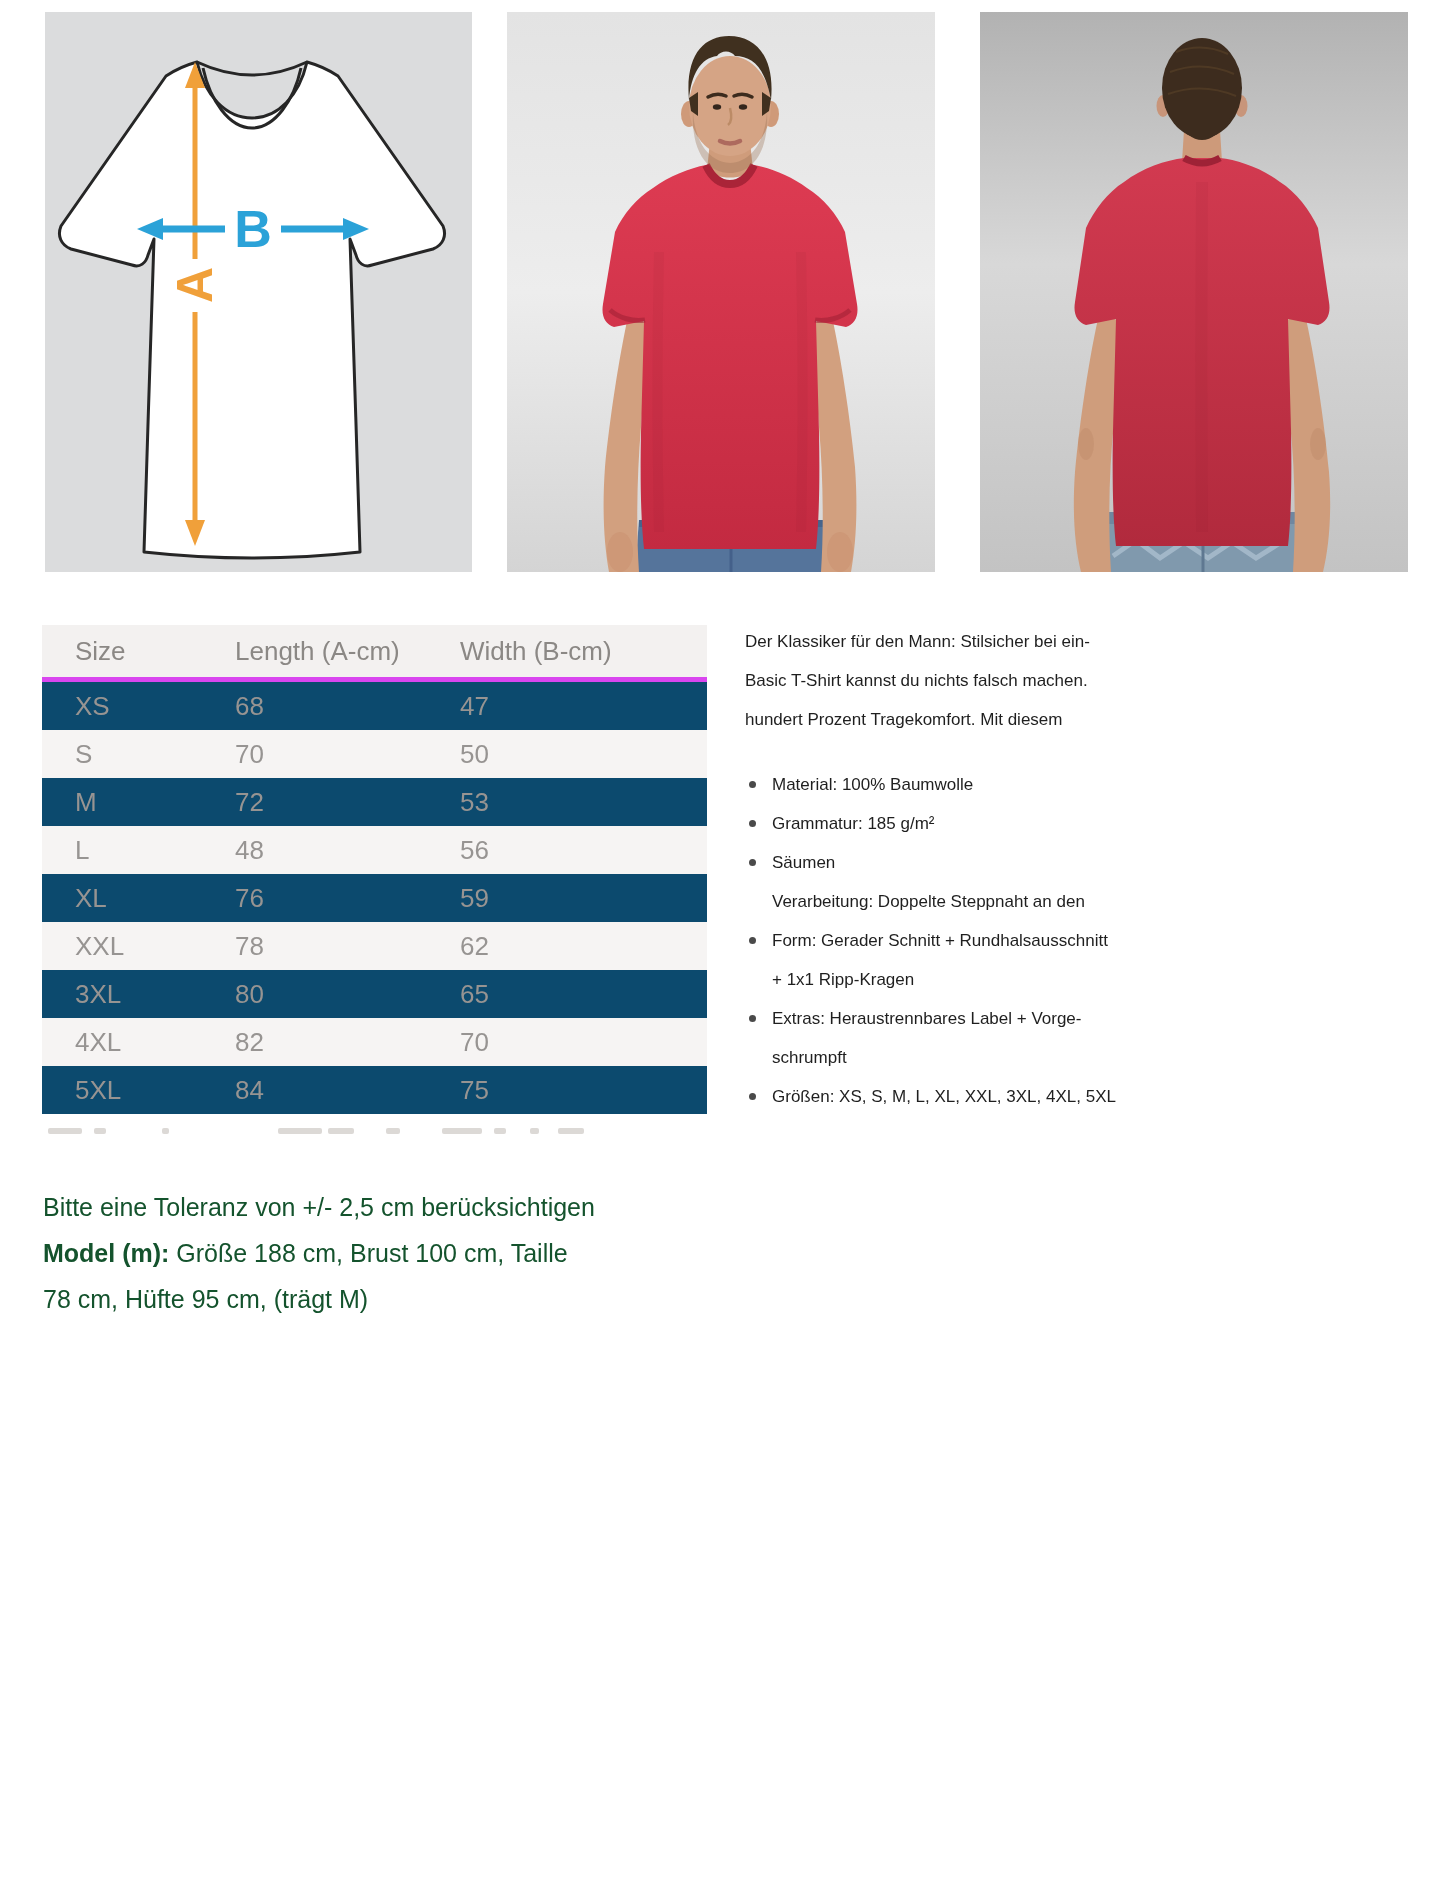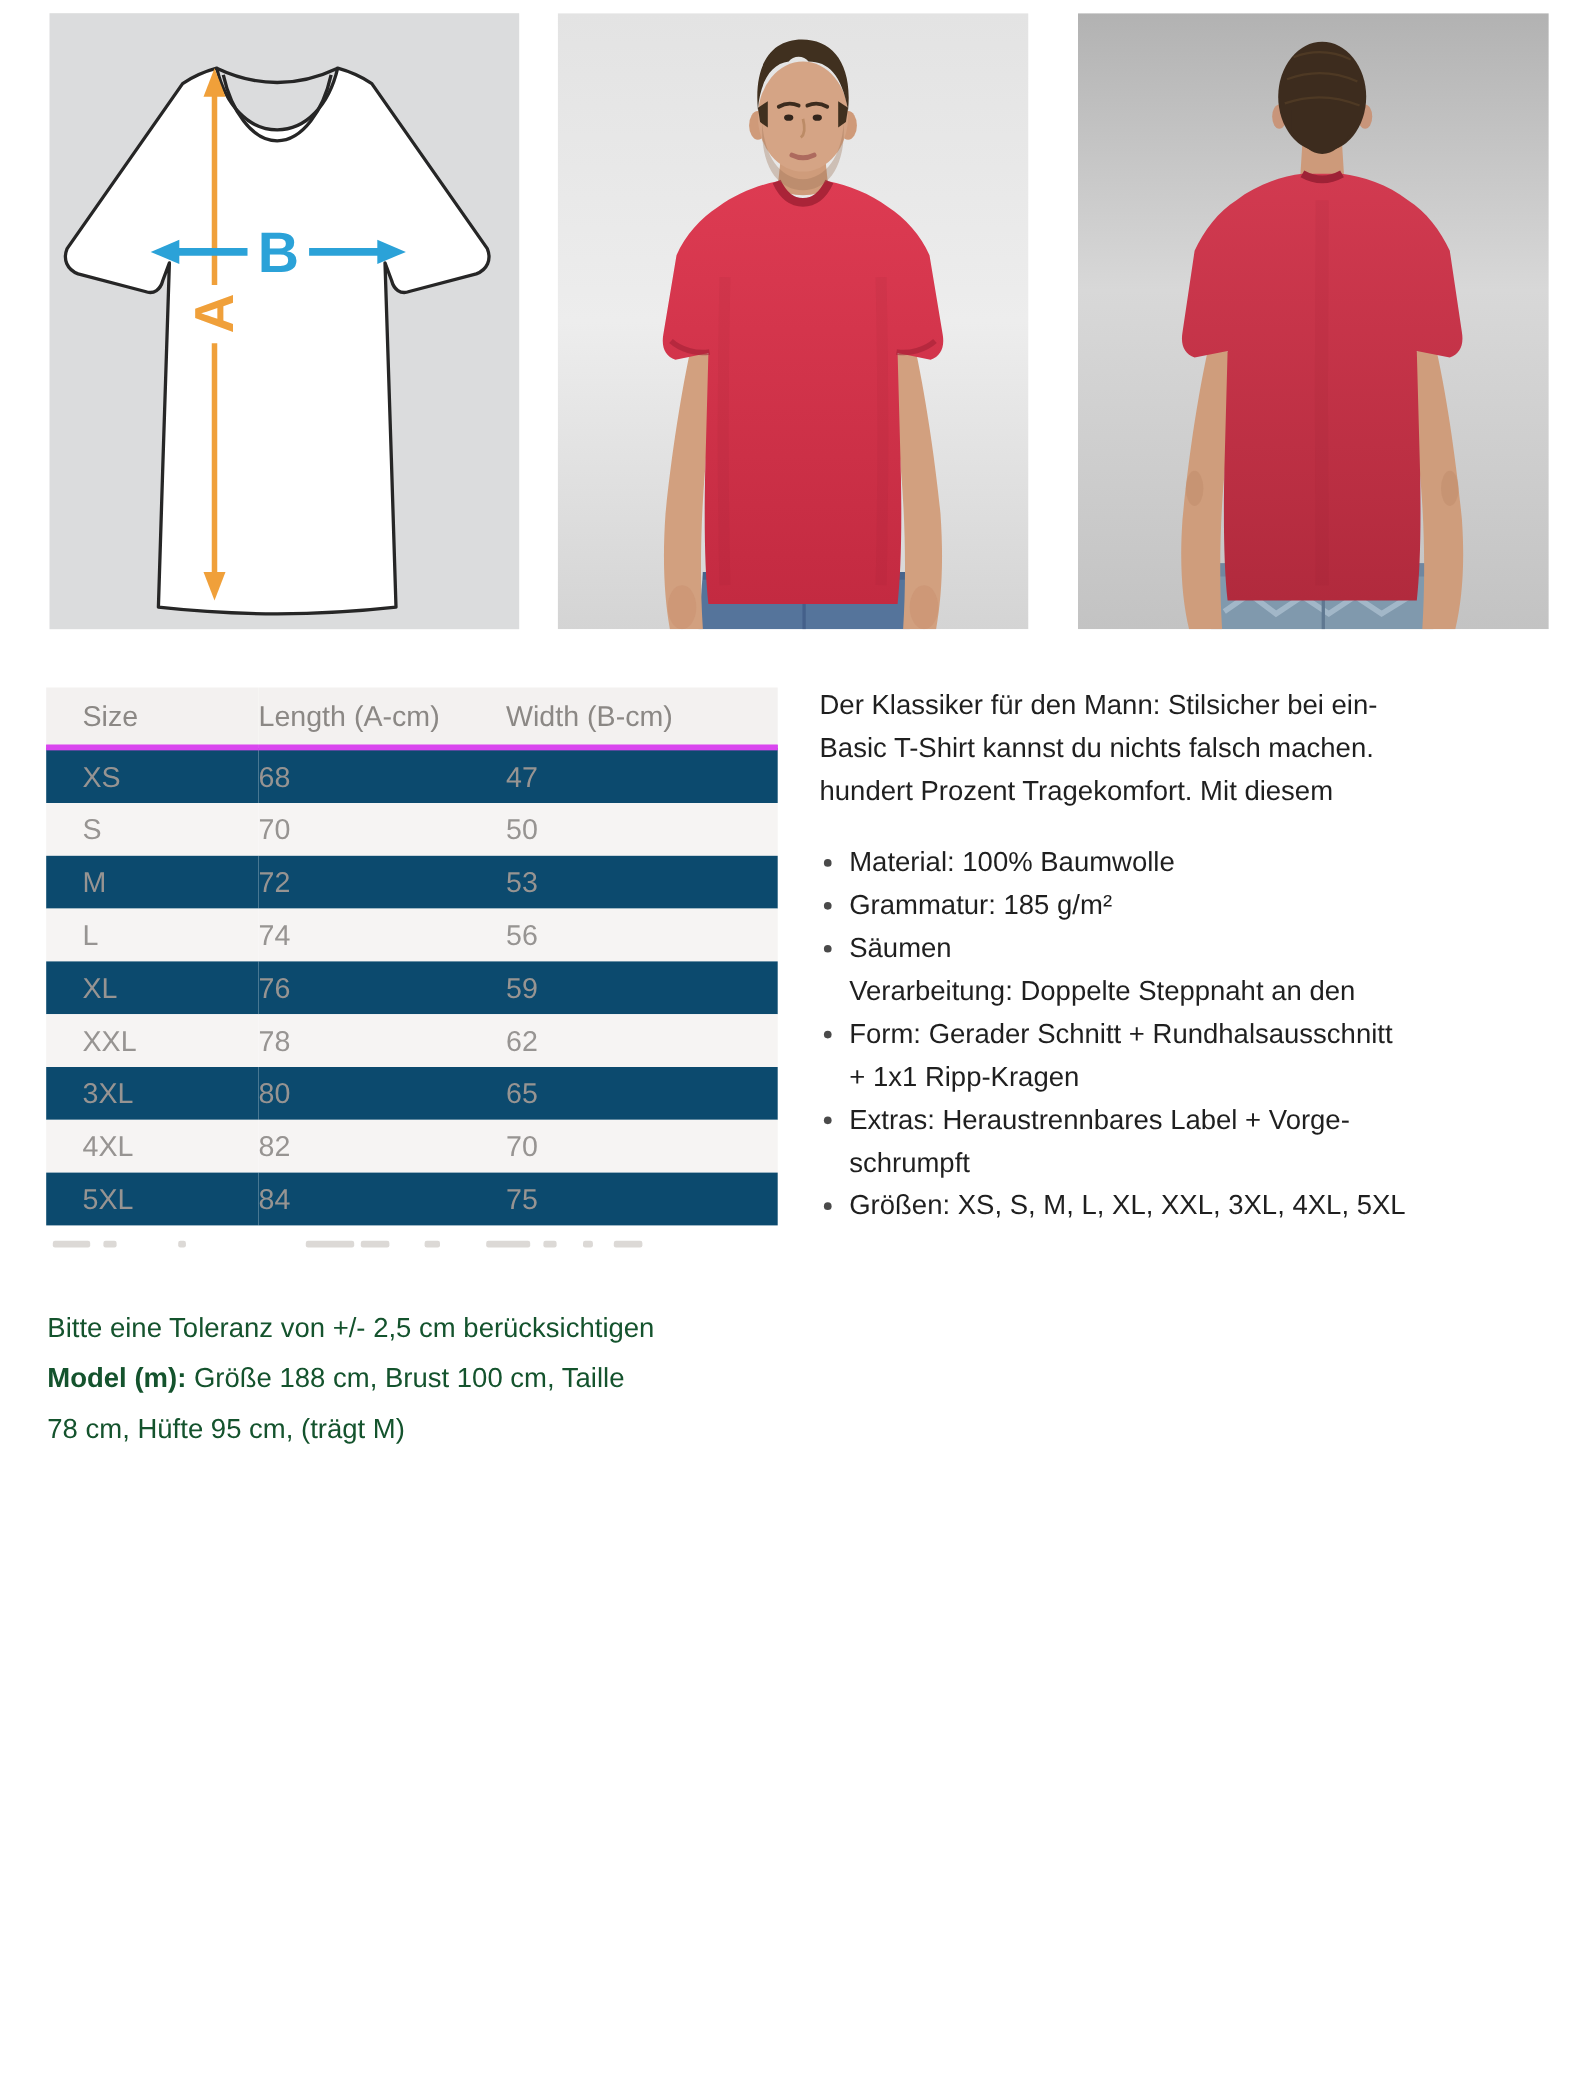--- a/index.html
+++ b/index.html
@@ -20,21 +20,21 @@
   .size-table td{height:48px;color:#979492;text-align:left;padding:0;}
   .size-table th:first-child,.size-table td:first-child{padding-left:33px;}
   .size-table tr.dark td{background:#0c4a6e;}
   .size-table tr.light td{background:#f6f4f3;}
 
   
   .cutoff{position:absolute;left:42px;top:1126px;width:665px;height:9px;overflow:hidden;}
   .cutoff span{position:absolute;top:2px;height:6px;background:#dcd9d6;border-radius:2px;}
 
   
-  .description{position:absolute;left:745px;top:622px;width:560px;font-size:25px;color:#1f1f1f;}
+  .description{position:absolute;left:745px;top:622px;width:560px;font-size:17px;color:#1f1f1f;}
   .description .dline{display:block;height:39px;line-height:39px;white-space:nowrap;}
   .description .intro{margin:0 0 26px 0;}
   .description ul{list-style:none;margin:0;padding:0;}
   .description li{position:relative;padding-left:27px;}
   .description li .dot{position:absolute;left:4px;top:16px;width:7px;height:7px;border-radius:50%;
         background:#4a4a4a;}
 
   
   .notes{position:absolute;left:43px;top:1184px;width:660px;font-size:25px;color:#14532d;}
   .notes .dline{display:block;height:46px;line-height:46px;white-space:nowrap;}
@@ -212,21 +212,21 @@
         <td>70</td>
         <td>50</td>
       </tr>
       <tr class="dark">
         <td>M</td>
         <td>72</td>
         <td>53</td>
       </tr>
       <tr class="light">
         <td>L</td>
-        <td>74</td>
+        <td>48</td>
         <td>56</td>
       </tr>
       <tr class="dark">
         <td>XL</td>
         <td>76</td>
         <td>59</td>
       </tr>
       <tr class="light">
         <td>XXL</td>
         <td>78</td>

